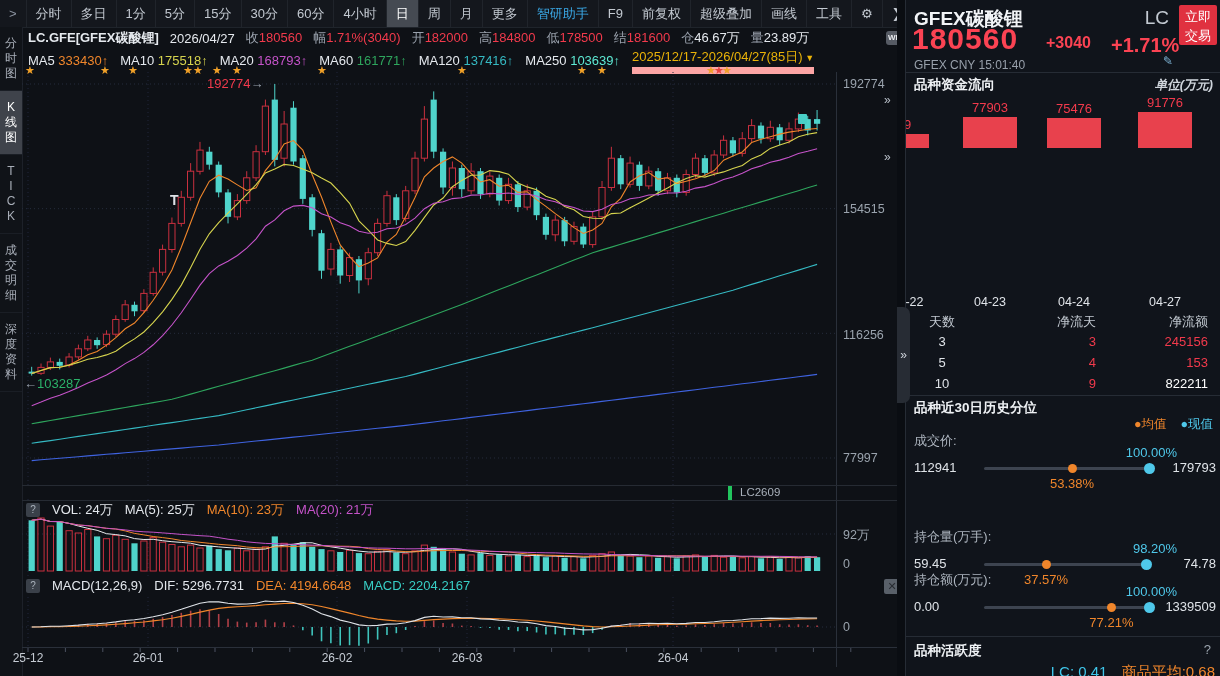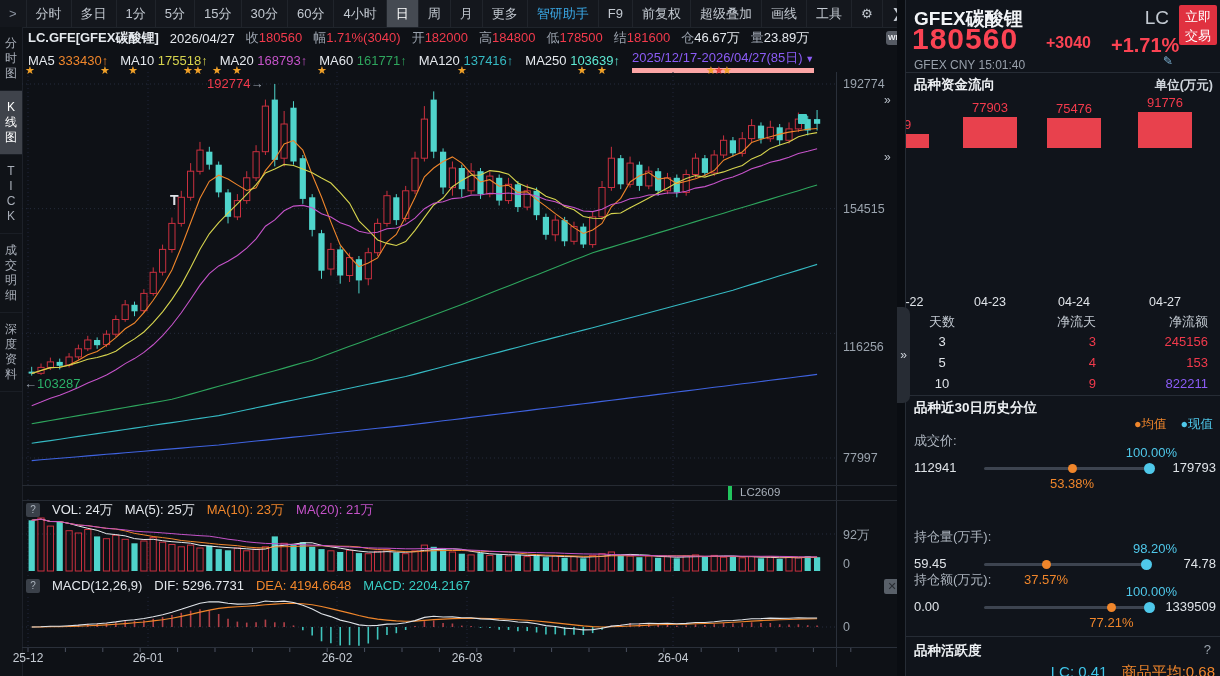--- a/index.html
+++ b/index.html
@@ -10,21 +10,21 @@
   .tb-item{padding:0 9px;height:27px;line-height:27px;color:#c3c9d1;border-right:1px solid #20242b;cursor:pointer;white-space:nowrap;}
   .tb-item.sel{background:#454a52;color:#fff;}
   .tb-item.cy{color:#3aa8e6;}
   .tb-right{margin-left:auto;display:flex;}
   
   .infobar{position:absolute;left:22px;top:27px;width:883px;height:22px;display:flex;align-items:center;gap:11px;padding-left:6px;white-space:nowrap;}
   .lbl{color:#9aa2ad;}
   .v-red{color:#f23a4c;}
   .v-wht{color:#e5e9ee;}
   .mabar{position:absolute;left:22px;top:49px;width:883px;height:23px;display:flex;align-items:center;gap:12px;padding-left:6px;white-space:nowrap;font-size:13px;}
-  .range{color:#8b5cf6;border-bottom:5px solid #fca5a5;padding-bottom:1px;}
+  .range{color:#eab308;border-bottom:7px solid #fca5a5;padding-bottom:1px;}
   .wp-ic{width:17px;height:14px;background:#565b64;border-radius:3px;color:#e8eaee;font-size:8px;font-weight:bold;text-align:center;line-height:14px;}
   .lockbody{width:10px;height:7px;background:#f0862b;border-radius:1px;position:relative;margin-top:6px;}
   .lockbody:before{content:"";position:absolute;top:-5px;left:0px;width:5px;height:5px;border:2px solid #f0862b;border-bottom:none;border-radius:4px 4px 0 0;}
   
   .sidebar{position:absolute;left:0;top:27px;width:22px;height:649px;background:#101318;border-right:1px solid #1d2129;}
   .side-item{width:22px;padding:9px 0;text-align:center;font-size:12px;line-height:15px;color:#a8aeb8;white-space:pre-line;border-bottom:1px solid #1a1e25;cursor:pointer;}
   .side-item.sel{background:#3f434b;color:#fff;}
   
   .pane-strip{position:absolute;left:22px;top:485px;width:875px;height:14px;border-top:1px solid #262b33;border-bottom:1px solid #262b33;}
   .contract{position:absolute;left:706px;top:0;height:14px;line-height:13px;border-left:4px solid #22c55e;padding-left:8px;font-size:11.5px;color:#a9b1bb;}
@@ -361,21 +361,21 @@
   <div class="abs" style="left:22px;top:72px;width:814px;height:413px;pointer-events:none;">
     <div class="anno-high"><span>192774</span><span class="arr">→</span></div>
     <div class="anno-low"><span class="arr">←</span><span>103287</span></div>
     <div class="t-mark">T</div>
     <div class="last-mark"></div>
   </div>
 
   <div class="right-labels" id="rightLabels">
       <div style="top:5px;">192774</div>
       <div style="top:130px;">154515</div>
-      <div style="top:268px;">116256</div>
+      <div style="top:256px;">116256</div>
       <div style="top:379px;">77997</div>
       <div style="top:455px;">92万</div>
       <div style="top:485px;">0</div>
       <div style="top:548px;">0</div>
     </div>
 
   <div class="pane-strip">
     <div class="contract">LC2609</div>
   </div>
 
@@ -630,21 +630,21 @@
     <div class="p-code">LC</div>
     <div class="trade-btn">立即交易</div>
     <div class="p-price">180560</div>
     <div class="p-chg">+3040</div>
     <div class="p-pct">+1.71%</div>
     <div class="p-meta">GFEX  CNY  15:01:40</div>
     <div class="pencil">✎</div>
     <div class="p-div" style="top:72px;"></div>
 
     <div class="sec-title" style="top:76px;">品种资金流向</div>
-    <div class="sec-right" style="top:77px;">单位(万元)</div>
+    <div class="sec-right" style="top:77px;font-style:italic;">单位(万元)</div>
     <div id="flowBars">
         <div class="fbar" style="left:-20px;top:134px;width:43px;height:14px;"></div>
         <div class="fval" style="left:-38.5px;top:117px;width:80px;">9</div>
         <div class="fdate" style="left:-28.5px;">04-22</div>
         <div class="fbar" style="left:57px;top:117px;width:54px;height:31px;"></div>
         <div class="fval" style="left:44px;top:100px;width:80px;">77903</div>
         <div class="fdate" style="left:54px;">04-23</div>
         <div class="fbar" style="left:141px;top:118px;width:54px;height:30px;"></div>
         <div class="fval" style="left:128px;top:101px;width:80px;">75476</div>
         <div class="fdate" style="left:138px;">04-24</div>
@@ -664,21 +664,21 @@
           <span class="tc3" style="color:#f23a4c;">245156</span>
         </div>
         <div class="trow" style="top:355px;">
           <span class="tc1" style="color:#dfe3e8;">5</span>
           <span class="tc2" style="color:#f23a4c;">4</span>
           <span class="tc3" style="color:#f23a4c;">153</span>
         </div>
         <div class="trow" style="top:376px;">
           <span class="tc1" style="color:#dfe3e8;">10</span>
           <span class="tc2" style="color:#f23a4c;">9</span>
-          <span class="tc3" style="color:#8b5cf6;">822211</span>
+          <span class="tc3" style="color:#ffffff;">822211</span>
         </div>
       </div>
     <div class="p-div" style="top:395px;"></div>
 
     <div class="sec-title" style="top:399px;">品种近30日历史分位</div>
     <div class="legend" id="pctLegend">
         <span><span style="color:#f0862b;">●</span><span style="color:#f0862b;">均值</span></span>
         <span><span style="color:#4fc8ea;">●</span><span style="color:#4fc8ea;">现值</span></span>
       </div>
     <div id="metrics">

